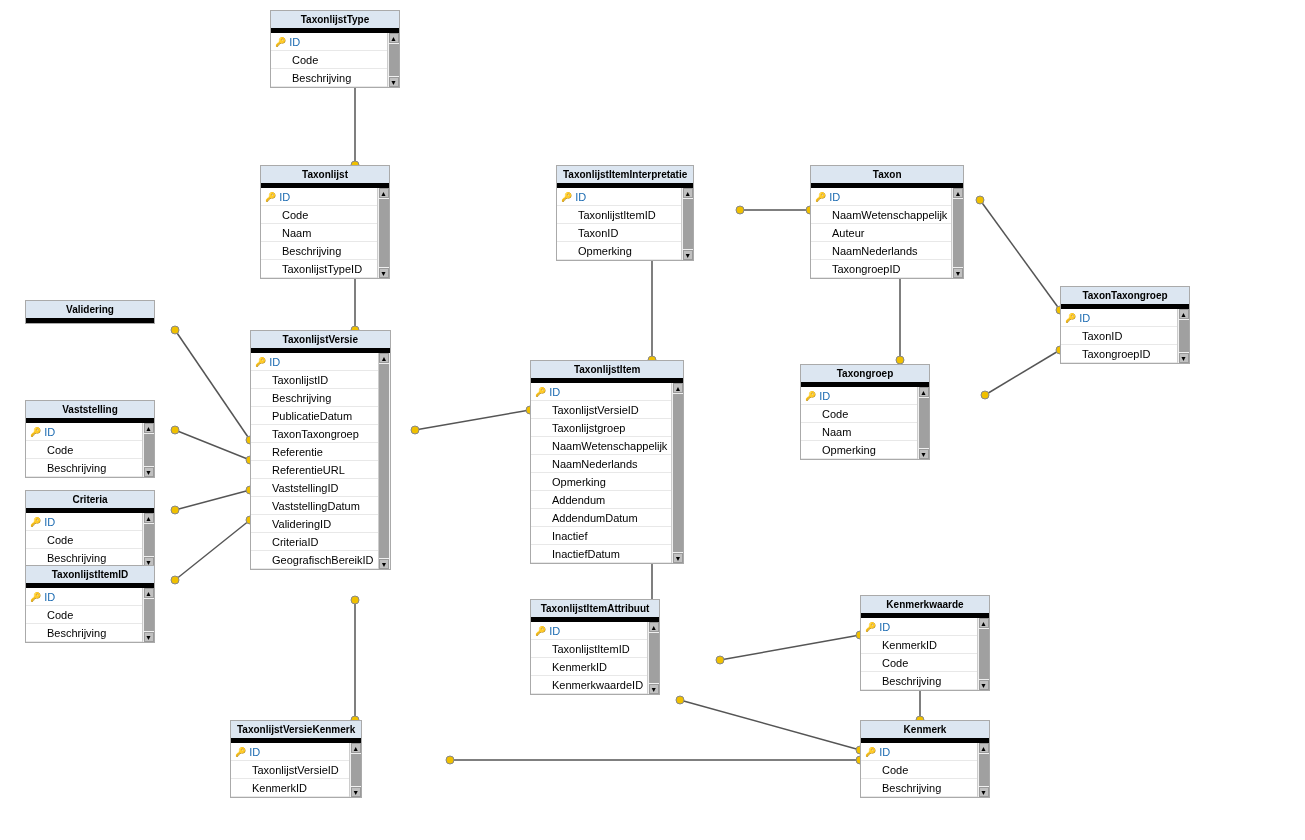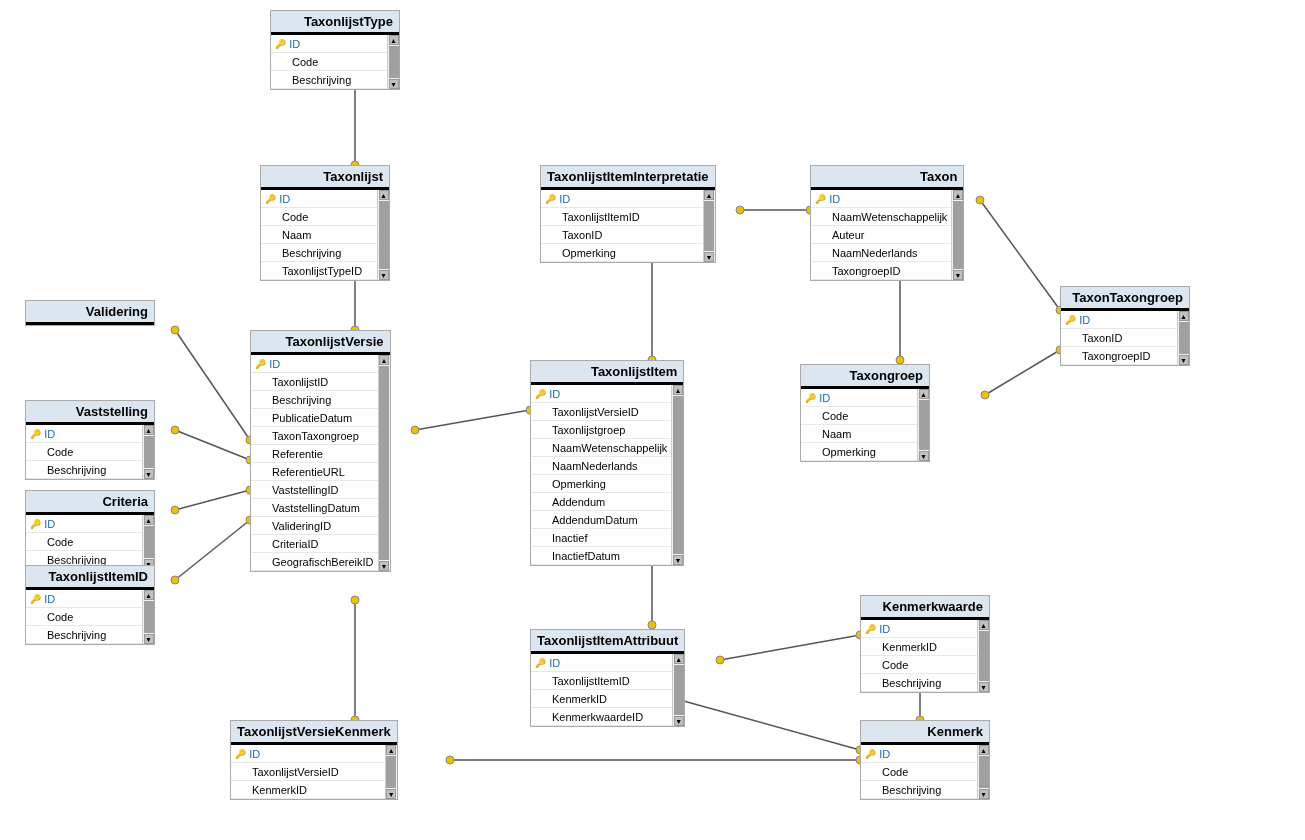--- a/index.html
+++ b/index.html
@@ -20,23 +20,23 @@
     .db-table {
       position: absolute;
       border: 1px solid #aaa;
       background: #ffffff;
       min-width: 130px;
     }
     .db-table-header {
       background: #dce6f1;
       font-weight: bold;
       padding: 3px 6px;
-      border-bottom: 3px solid #000000;
-      font-size: 13px;
-      text-align: right;
+      border-bottom: 5px solid #000000;
+      font-size: 10px;
+      text-align: center;
     }
     .db-table-body {
       display: flex;
     }
     .db-table-rows {
       flex: 1;
       overflow: hidden;
     }
     .db-table-row {
       padding: 2px 4px 2px 4px;
@@ -362,21 +362,21 @@
             <span>GeografischBereikID</span>
           </div>
         </div>
         <div class="scrollbar">
           <div class="scrollbar-up">▲</div>
           <div class="scrollbar-thumb"></div>
           <div class="scrollbar-down">▼</div>
         </div>
       </div>
     </div>
-    <div class="db-table" style="left: 540px; top: 165px;">
+    <div class="db-table" style="left: 556px; top: 165px;">
       <div class="db-table-header">TaxonlijstItemInterpretatie</div>
       <div class="db-table-body">
         <div class="db-table-rows">
           <div class="db-table-row has-key">
             <span class="key-icon" style="font-size: 9px;">🔑</span>
             <span>ID</span>
           </div>
           <div class="db-table-row">
             <span style="width: 14px; display: inline-block;"></span>
             <span>TaxonlijstItemID</span>
@@ -526,21 +526,21 @@
             <span>TaxongroepID</span>
           </div>
         </div>
         <div class="scrollbar">
           <div class="scrollbar-up">▲</div>
           <div class="scrollbar-thumb"></div>
           <div class="scrollbar-down">▼</div>
         </div>
       </div>
     </div>
-    <div class="db-table" style="left: 530px; top: 629px;">
+    <div class="db-table" style="left: 530px; top: 599px;">
       <div class="db-table-header">TaxonlijstItemAttribuut</div>
       <div class="db-table-body">
         <div class="db-table-rows">
           <div class="db-table-row has-key">
             <span class="key-icon" style="font-size: 9px;">🔑</span>
             <span>ID</span>
           </div>
           <div class="db-table-row">
             <span style="width: 14px; display: inline-block;"></span>
             <span>TaxonlijstItemID</span>

